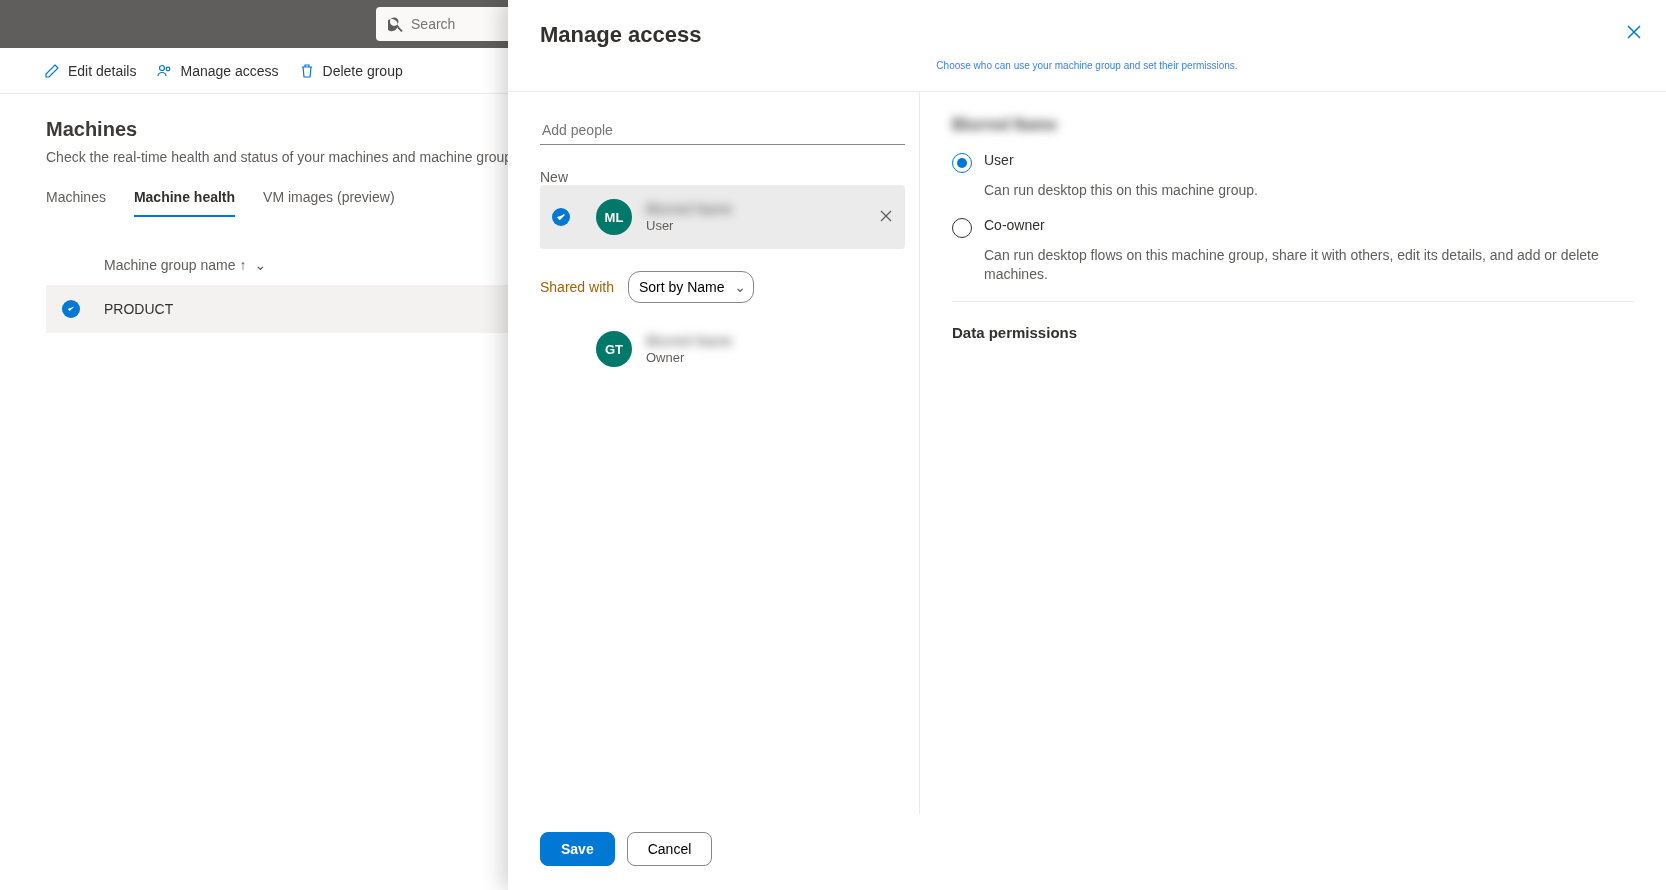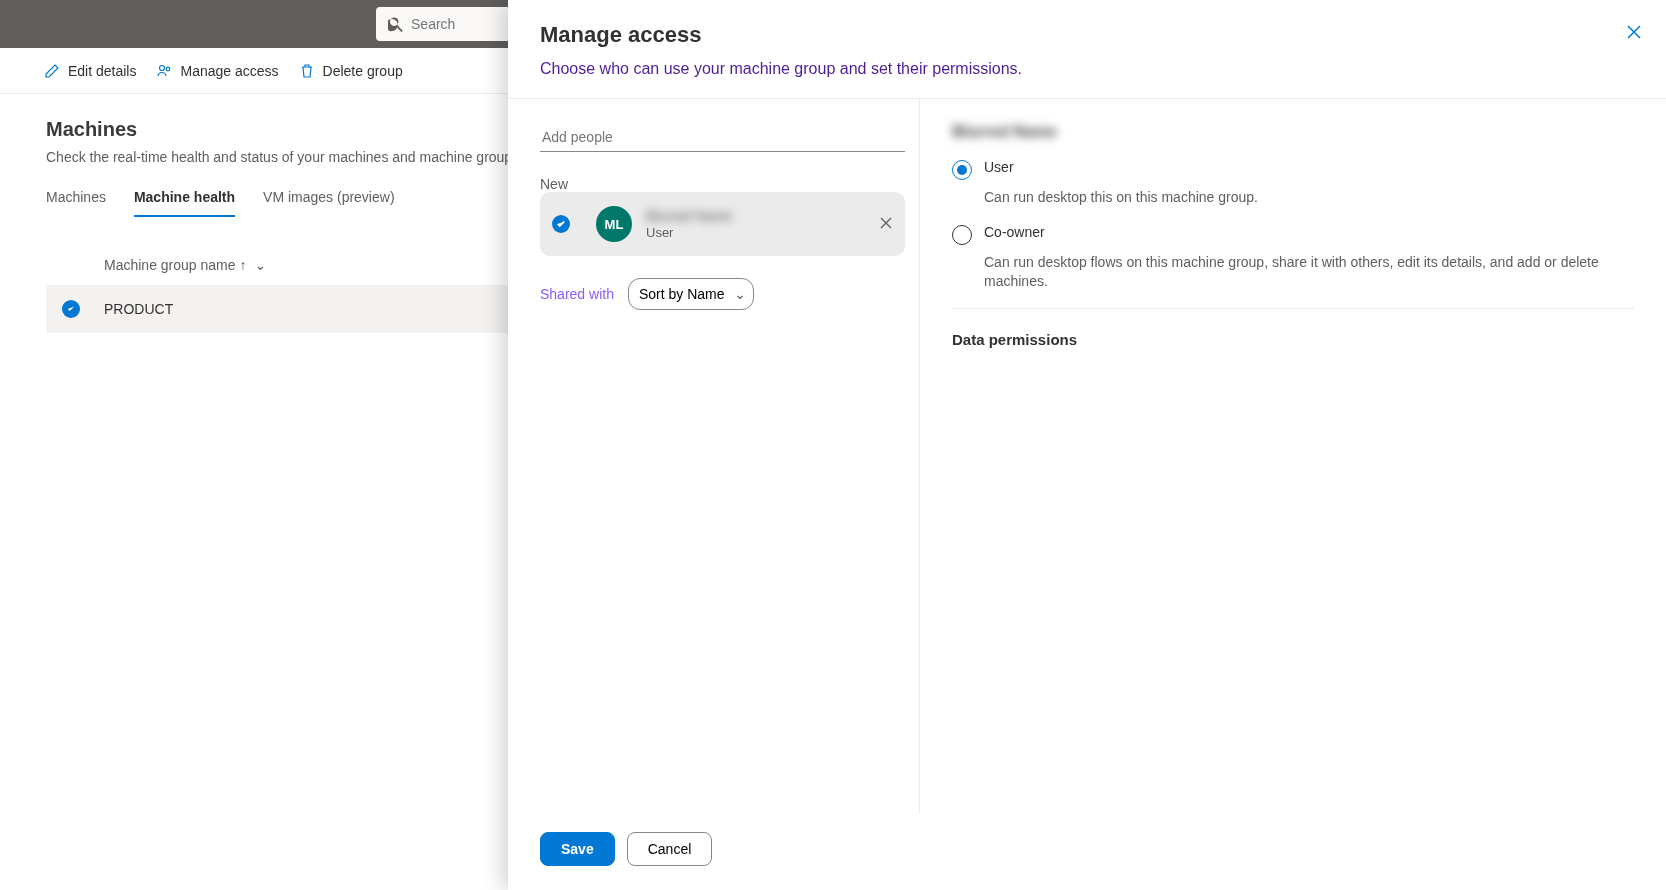--- a/index.html
+++ b/index.html
@@ -147,22 +147,23 @@
       padding: 22px 32px 20px 32px;
       position: relative;
       border-bottom: 1px solid #edebe9;
     }
     .panel-title {
       font-size: 22px;
       font-weight: 600;
       margin-bottom: 12px;
     }
     .panel-subtitle {
-      color: #4c1d95;
-      font-size: 16px;
+      color: #3b82f6;
+      font-size: 10px;
+      text-align: center;
     }
     .close-btn {
       position: absolute;
       top: 24px;
       right: 24px;
       cursor: pointer;
       color: #0078d4;
     }
     .close-btn svg { width: 16px; height: 16px; }
     .panel-body {
@@ -191,21 +192,21 @@
     }
     .section-label {
       color: #605e5c;
       font-size: 14px;
       margin-bottom: 0;
     }
     .person-row {
       display: flex;
       align-items: center;
       padding: 14px 12px;
-      border-radius: 10px;
+      border-radius: 4px;
     }
     .person-row.selected {
       background: #ebebeb;
     }
     .person-row .chk {
       width: 18px;
       height: 18px;
       border-radius: 50%;
       background: #0078d4;
       display: flex;
@@ -243,21 +244,21 @@
       cursor: pointer;
     }
     .remove-btn svg{width:14px;height:14px;}
     .shared-with {
       display: flex;
       align-items: center;
       gap: 14px;
       margin-top: 22px;
       margin-bottom: 14px;
     }
-    .shared-with-label { color: #8b5cf6; }
+    .shared-with-label { color: #a16207; }
     .sort-select {
       border: 1px solid #8a8886;
       border-radius: 12px;
       height: 32px;
       padding: 0 28px 0 10px;
       font-size: 14px;
       background: #fff;
       appearance: none;
       position: relative;
     }
@@ -443,20 +444,27 @@
         <div class="shared-with">
           <span class="shared-with-label">Shared with</span>
           <div class="select-wrap">
             <select class="sort-select">
               <option>Sort by Name</option>
             </select>
             <span class="chev">⌄</span>
           </div>
         </div>
 
+        <div class="person-row" style="padding-left:56px;">
+          <div class="avatar">GT</div>
+          <div>
+            <div class="person-name">Blurred Name</div>
+            <div class="person-role">Owner</div>
+          </div>
+        </div>
       </div>
 
       <div class="panel-right">
         <div class="right-heading">Blurred Name</div>
 
         <div class="radio-item">
           <div class="radio checked"></div>
           <div class="radio-label">User</div>
         </div>
         <div class="radio-desc">Can run desktop this on this machine group.</div>

